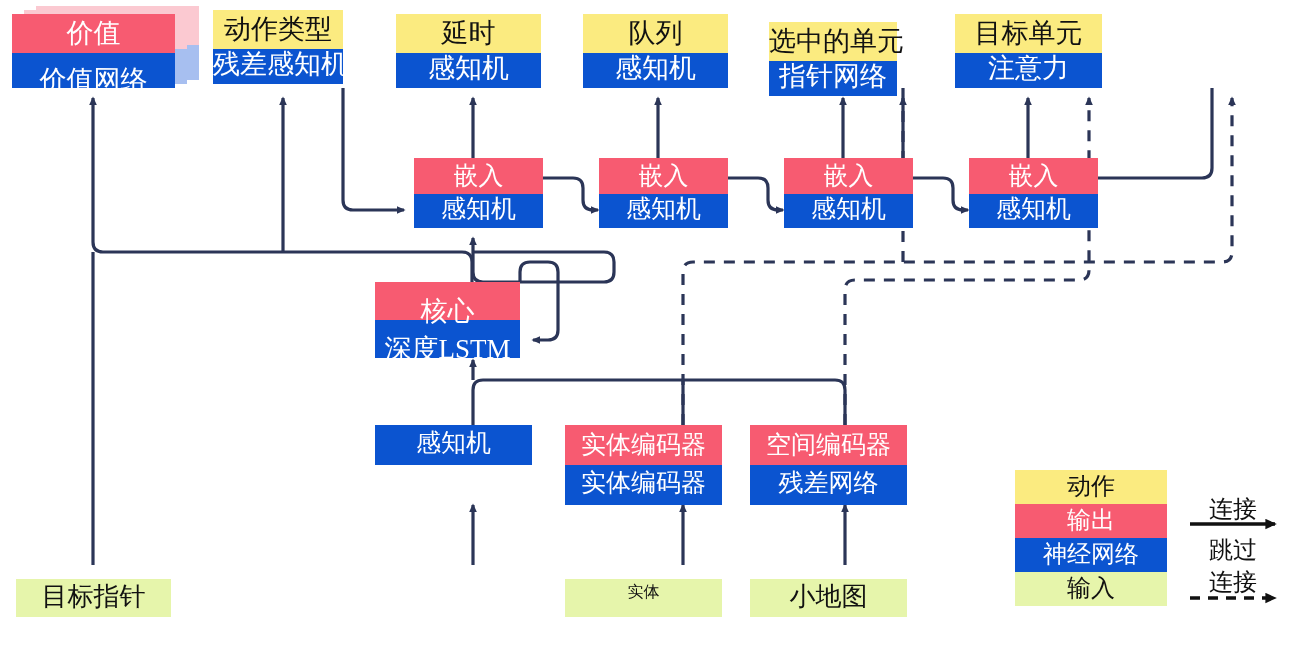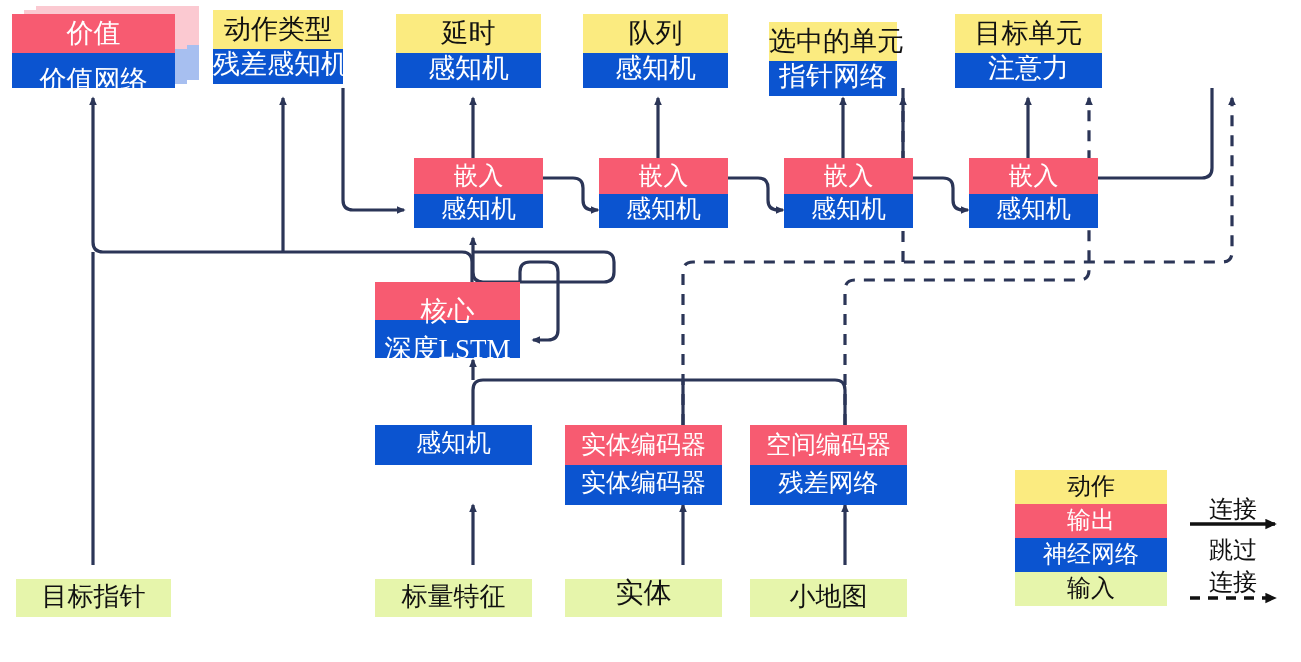--- a/index.html
+++ b/index.html
@@ -186,25 +186,22 @@
   </div>
 
   <div class="node" style="left:750px;top:425px;width:157px;height:80px;">
     <div class="band band-output" style="height:40px;font-size:25px;padding-top:7px;">空间编码器</div>
     <div class="band band-nn" style="height:40px;font-size:25px;padding-top:5px;">残差网络</div>
   </div>
 
   <div class="node" style="left:16px;top:579px;width:155px;height:38px;">
     <div class="band band-input" style="height:38px;font-size:26px;padding-top:5px;">目标指针</div>
   </div>
-  <div class="node" style="left:375px;top:579px;width:157px;height:38px;">
-    <div class="band band-input" style="height:38px;font-size:26px;padding-top:5px;">标量特征</div>
-  </div>
   <div class="node" style="left:565px;top:579px;width:157px;height:38px;">
-    <div class="band band-input" style="height:38px;font-size:28px;text-align:center;">实体</div>
+    <div class="band band-input" style="height:38px;font-size:16px;padding-top:5px;text-align:center;">实体</div>
   </div>
   <div class="node" style="left:750px;top:579px;width:157px;height:38px;">
     <div class="band band-input" style="height:38px;font-size:26px;padding-top:5px;">小地图</div>
   </div>
 
   <div class="legend-box" style="left:1015px;top:470px;width:152px;">
     <div class="band band-action">动作</div>
     <div class="band band-output">输出</div>
     <div class="band band-nn">神经网络</div>
     <div class="band band-input">输入</div>

